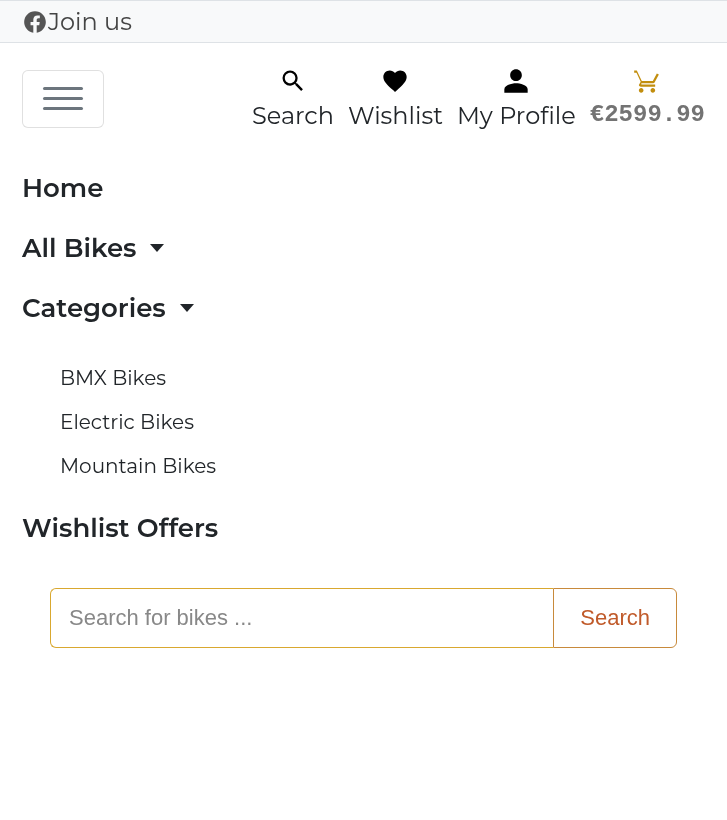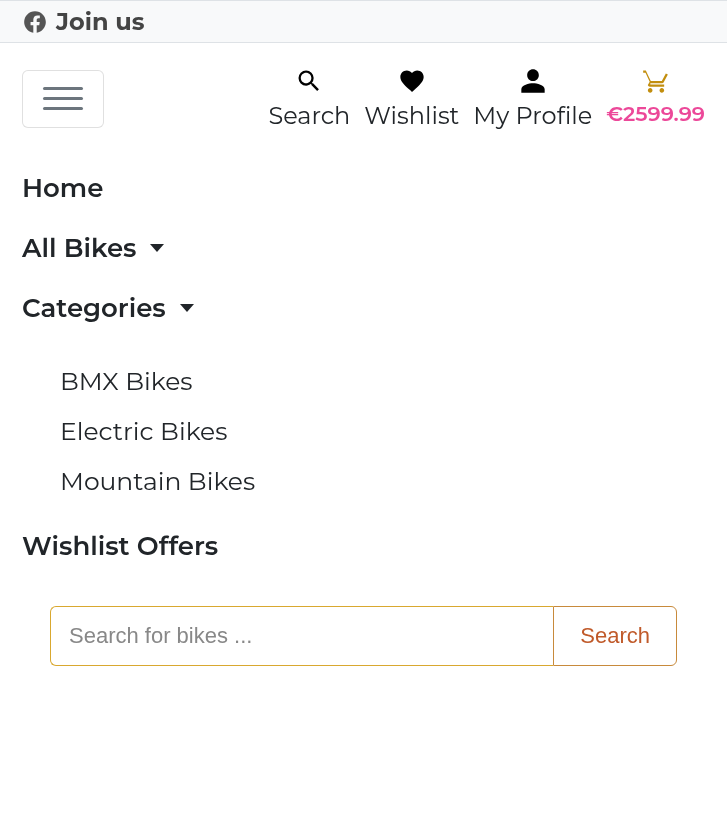--- a/index.html
+++ b/index.html
@@ -16,23 +16,21 @@
     display: flex;
     justify-content: space-between;
     align-items: center;
     padding: 6px 22px;
     font-size: 24px;
     color: #444;
   }
   .topbar-left, .topbar-right {
     display: flex;
     align-items: center;
-    gap: 8px;
-    cursor: pointer;
-    font-weight: bold;
+    cursor: pointer;
   }
   .topbar-left span, .topbar-right span { color: #444; }
   .header {
     display: flex;
     justify-content: space-between;
     align-items: center;
     padding: 24px 22px 10px 22px;
   }
   .hamburger {
     border: 1px solid rgba(0,0,0,0.12);
@@ -64,21 +62,21 @@
   .action {
     display: flex;
     flex-direction: column;
     align-items: center;
     font-size: 24px;
     color: #212529;
     cursor: pointer;
     gap: 6px;
   }
   .action-label { font-size: 24px; }
-  .cart-total { color: #ec4899; font-weight: 600; font-size: 21px; }
+  .cart-total { color: #737373; font-weight: 600; font-size: 24px; font-family: Liberation Mono, monospace; }
   .nav {
     padding: 18px 6px 20px 22px;
   }
   .nav-item {
     font-size: 26px;
     font-weight: 600;
     color: #212529;
     padding: 14px 0;
     cursor: pointer;
     display: flex;
@@ -88,21 +86,21 @@
   .caret-down {
     width: 0; height: 0;
     border-left: 7px solid transparent;
     border-right: 7px solid transparent;
     border-top: 8px solid #212529;
   }
   .submenu {
     padding: 18px 0 10px 38px;
   }
   .submenu-item {
-    font-size: 25px;
+    font-size: 20px;
     color: #212529;
     padding: 10px 0;
     cursor: pointer;
   }
   .search-row {
     display: flex;
     padding: 10px 50px 20px 50px;
     gap: 0;
   }
   .search-input {

